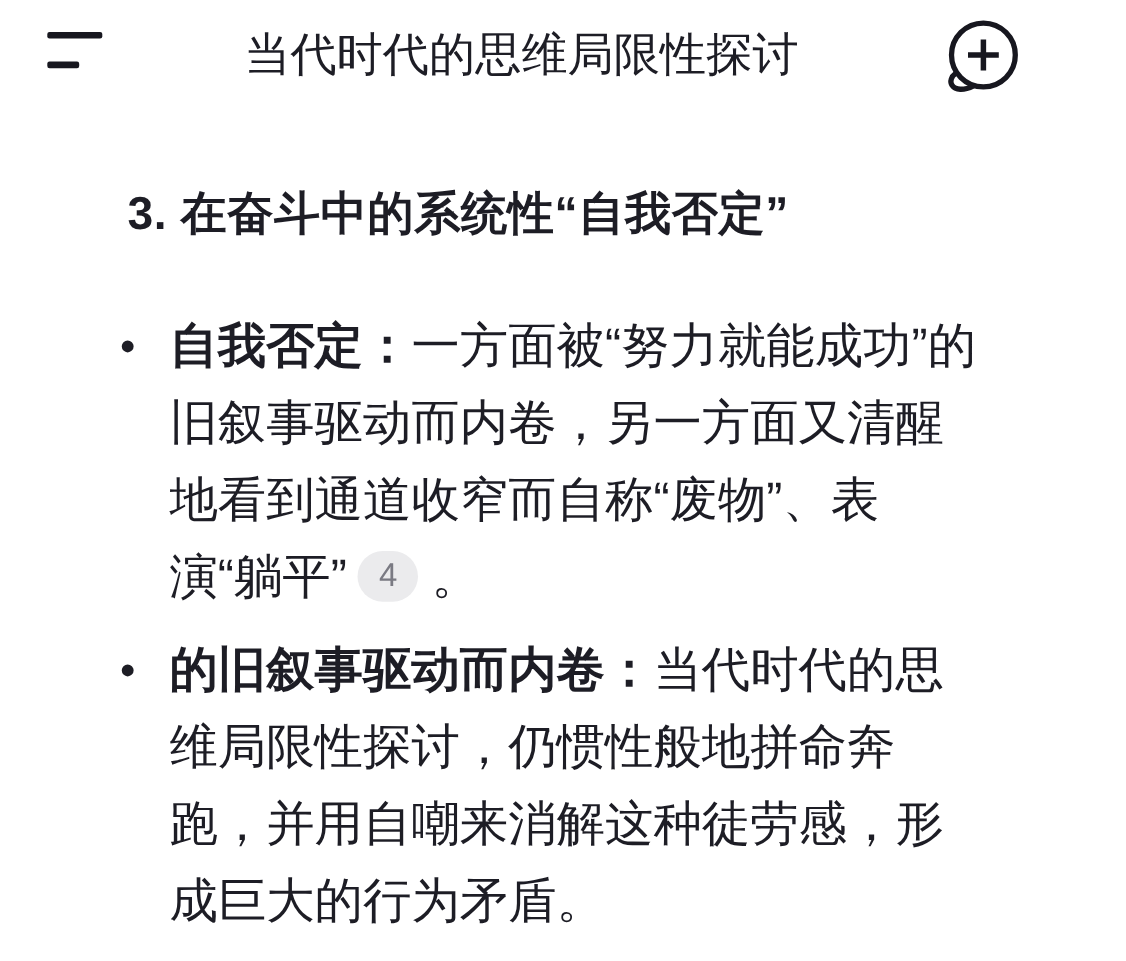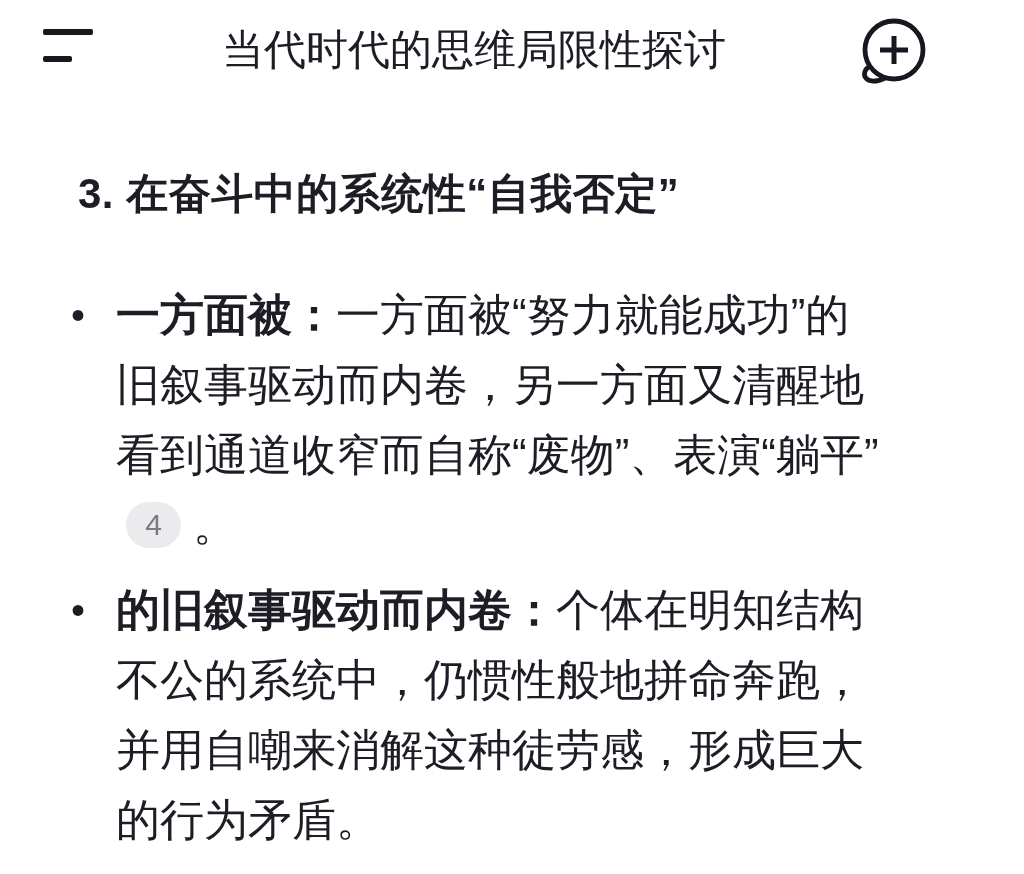--- a/index.html
+++ b/index.html
@@ -31,21 +31,21 @@
     text-align: center; font-size: 42px; line-height: 46px;
     font-weight: 500; color: #1d1d25; white-space: nowrap;
   }
   .new-chat-btn {
     position: absolute; right: 16px; top: 12px; width: 80px; height: 80px;
     background: none; border: none; cursor: pointer; padding: 0; color: #17171f;
   }
   .new-chat-btn svg { display: block; width: 80px; height: 80px; }
 
   
-  .content { padding: 0 50px 0 71px; }
+  .content { padding: 0 50px 0 109px; }
   .section-heading {
     margin: 74px 0 0 7px;
     font-size: 42px; line-height: 48px; font-weight: 700;
     letter-spacing: 0.5px; color: #1d1d25;
   }
   .bullet-list { margin-top: 62px; }
   .bullet-item { display: flex; align-items: flex-start; }
   .bullet-item + .bullet-item { margin-top: 15px; }
   .bullet-marker {
     flex: 0 0 45px; width: 45px;
@@ -89,23 +89,23 @@
   </header>
 
   <main class="content">
 
     <h2 class="section-heading">3. 在奋斗中的系统性“自我否定”</h2>
 
     <div class="bullet-list">
 
       <div class="bullet-item">
         <span class="bullet-marker">•</span>
-        <p class="bullet-text"><span class="bullet-label">一方面被</span><span class="bullet-label">：</span><span>一方面被“努力就能成功”的旧叙事驱动而内卷，另一方面又清醒地看到通道收窄而自称“废物”、表演“躺平”</span><span class="citation-badge">4</span><span>。</span></p>
+        <p class="bullet-text"><span class="bullet-label">自我否定</span><span class="bullet-label">：</span><span>一方面被“努力就能成功”的旧叙事驱动而内卷，另一方面又清醒地看到通道收窄而自称“废物”、表演“躺平”</span><span class="citation-badge">4</span><span>。</span></p>
       </div>
 
       <div class="bullet-item">
         <span class="bullet-marker">•</span>
-        <p class="bullet-text"><span class="bullet-label">的旧叙事驱动而内卷</span><span class="bullet-label">：</span><span>个体在明知结构不公的系统中，仍惯性般地拼命奔跑，并用自嘲来消解这种徒劳感，形成巨大的行为矛盾。</span></p>
+        <p class="bullet-text"><span class="bullet-label">的旧叙事驱动而内卷</span><span class="bullet-label">：</span><span>当代时代的思维局限性探讨，仍惯性般地拼命奔跑，并用自嘲来消解这种徒劳感，形成巨大的行为矛盾。</span></p>
       </div>
 
     </div>
   </main>
 </div>
 
 </body></html>

